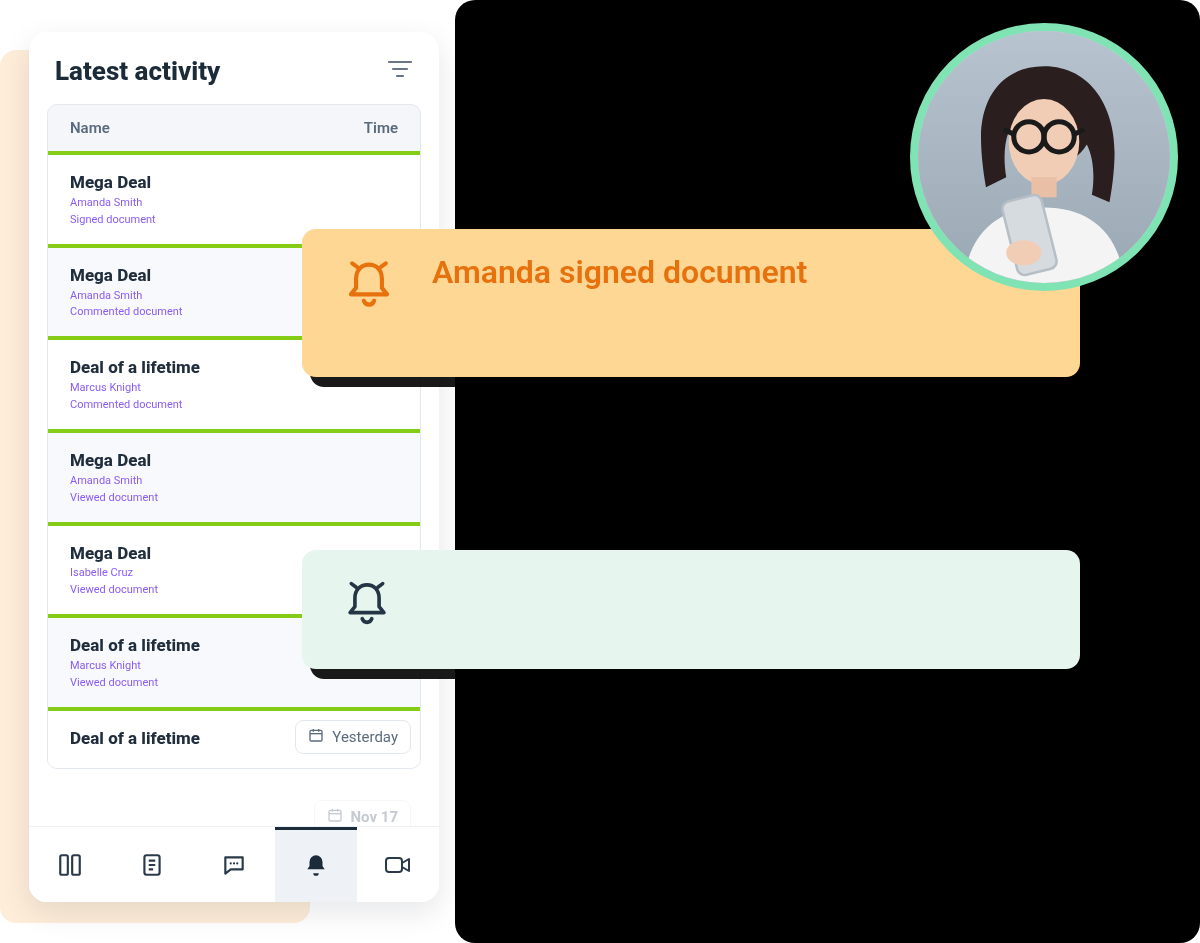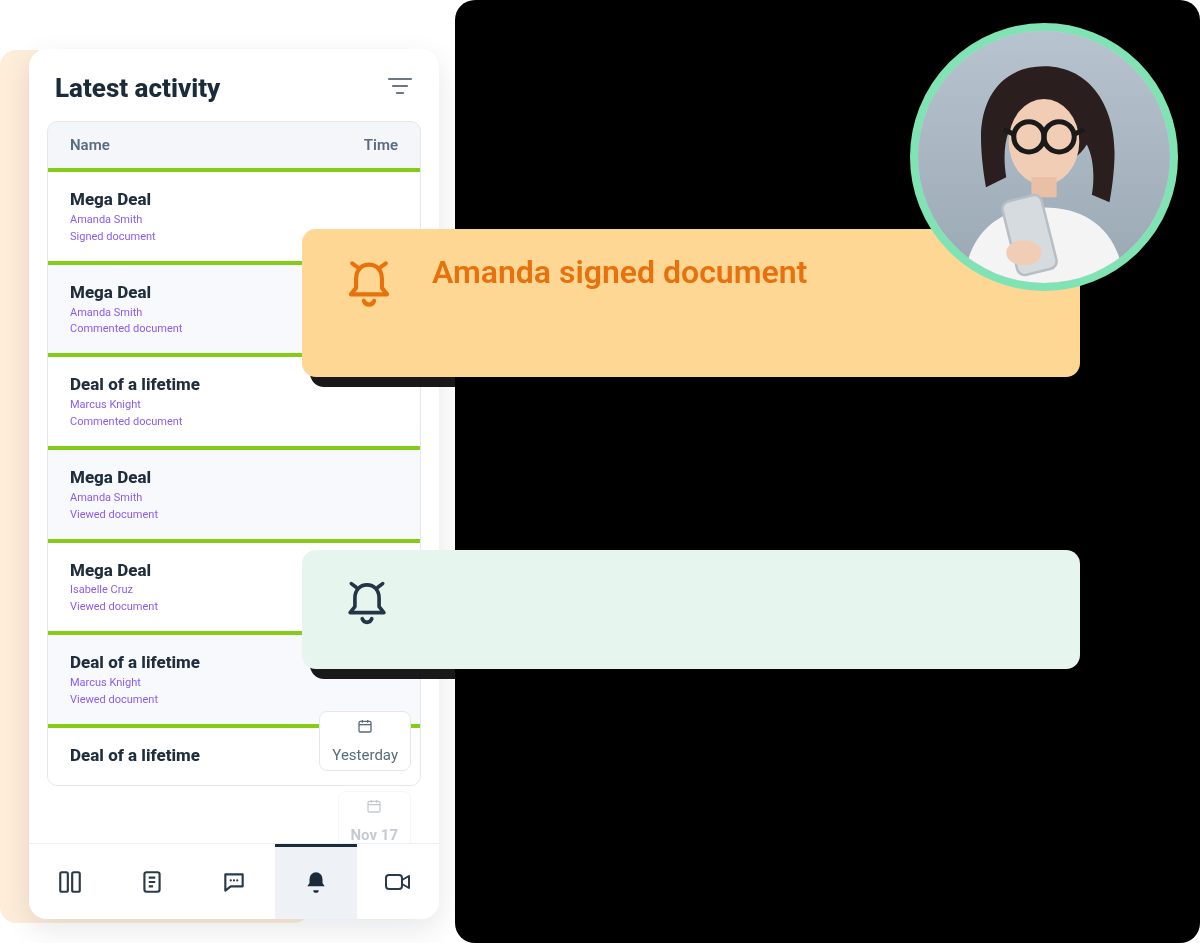--- a/index.html
+++ b/index.html
@@ -1,33 +1,33 @@
 <!DOCTYPE html>
 <html><head>
 <meta charset="utf-8">
 <style>
   html,body{margin:0;padding:0;font-family:-apple-system,BlinkMacSystemFont,"Segoe UI",Roboto,Helvetica,Arial,sans-serif;background:transparent;}
   *{box-sizing:border-box;}
   .canvas{position:relative;width:1200px;height:943px;}
   .bg-peach{position:absolute;left:0;top:50px;width:310px;height:873px;border-radius:16px;background:#feedd8;}
   .black-card{position:absolute;left:455px;top:0;width:745px;height:943px;border-radius:20px;background:#000;}
   
-  .panel{position:absolute;left:29px;top:49px;width:410px;height:870px;background:#fff;border-radius:18px;box-shadow:0 10px 30px rgba(10,20,40,.10);overflow:hidden;display:flex;flex-direction:column;}
+  .panel{position:absolute;left:29px;top:32px;width:410px;height:870px;background:#fff;border-radius:18px;box-shadow:0 10px 30px rgba(10,20,40,.10);overflow:hidden;display:flex;flex-direction:column;}
   .panel-header{display:flex;align-items:center;justify-content:space-between;padding:24px 26px 18px 26px;}
   .panel-title{font-size:26px;font-weight:800;color:#1c2b3a;}
   .filter-ico{color:#6a7686;}
   .list-box{margin:0 18px;border:1px solid #e3e8ef;border-radius:10px;background:#f4f6fa;overflow:hidden;}
   .list-head{display:flex;justify-content:space-between;padding:14px 22px;font-size:15px;color:#5b6b7e;font-weight:600;}
   .rows{background:#fff;}
   .row{padding:16px 22px;border-top:4px solid #84cc16;}
   .row.alt{background:#f8f9fc;}
   .row .ttl{font-size:17px;font-weight:800;color:#1f2d3d;line-height:1.35;}
   .row .sub{font-size:11px;color:#8b5cf6;line-height:1.35;margin-top:2px;}
   .list-scroll{flex:1 1 auto;overflow:hidden;}
-  .date-chip{position:absolute;right:28px;display:flex;align-items:center;gap:8px;font-size:15px;color:#5b6b7e;background:#fff;border:1px solid #e3e8ef;border-radius:8px;padding:6px 12px;flex-direction:column;}
+  .date-chip{position:absolute;right:28px;display:flex;align-items:center;gap:8px;font-size:15px;color:#5b6b7e;background:#fff;border:1px solid #e3e8ef;border-radius:8px;padding:6px 12px;}
   .chip1{bottom:148px;}
   .chip2{bottom:68px;opacity:.35;font-weight:bold;}
   .bottom-nav{position:absolute;bottom:0;left:0;right:0;height:76px;background:#fff;border-top:1px solid #eceff4;display:flex;align-items:stretch;justify-content:space-around;}
   .nav-item{flex:1;display:flex;align-items:center;justify-content:center;color:#2b3a4b;}
   .nav-item.active{background:#eef1f6;position:relative;}
   .nav-item.active::before{content:"";position:absolute;top:0;left:0;right:0;height:3px;background:#1c2b3a;}
   
   .toast{position:absolute;left:302px;width:778px;border-radius:14px;display:flex;align-items:flex-start;gap:32px;padding:24px 36px;box-shadow:8px 10px 0 rgba(0,0,0,.9);}
   .toast.orange{top:229px;height:148px;background:#ffd794;color:#e7720d;}
   .toast.mint{background:#e6f6ee;color:#243545;}

